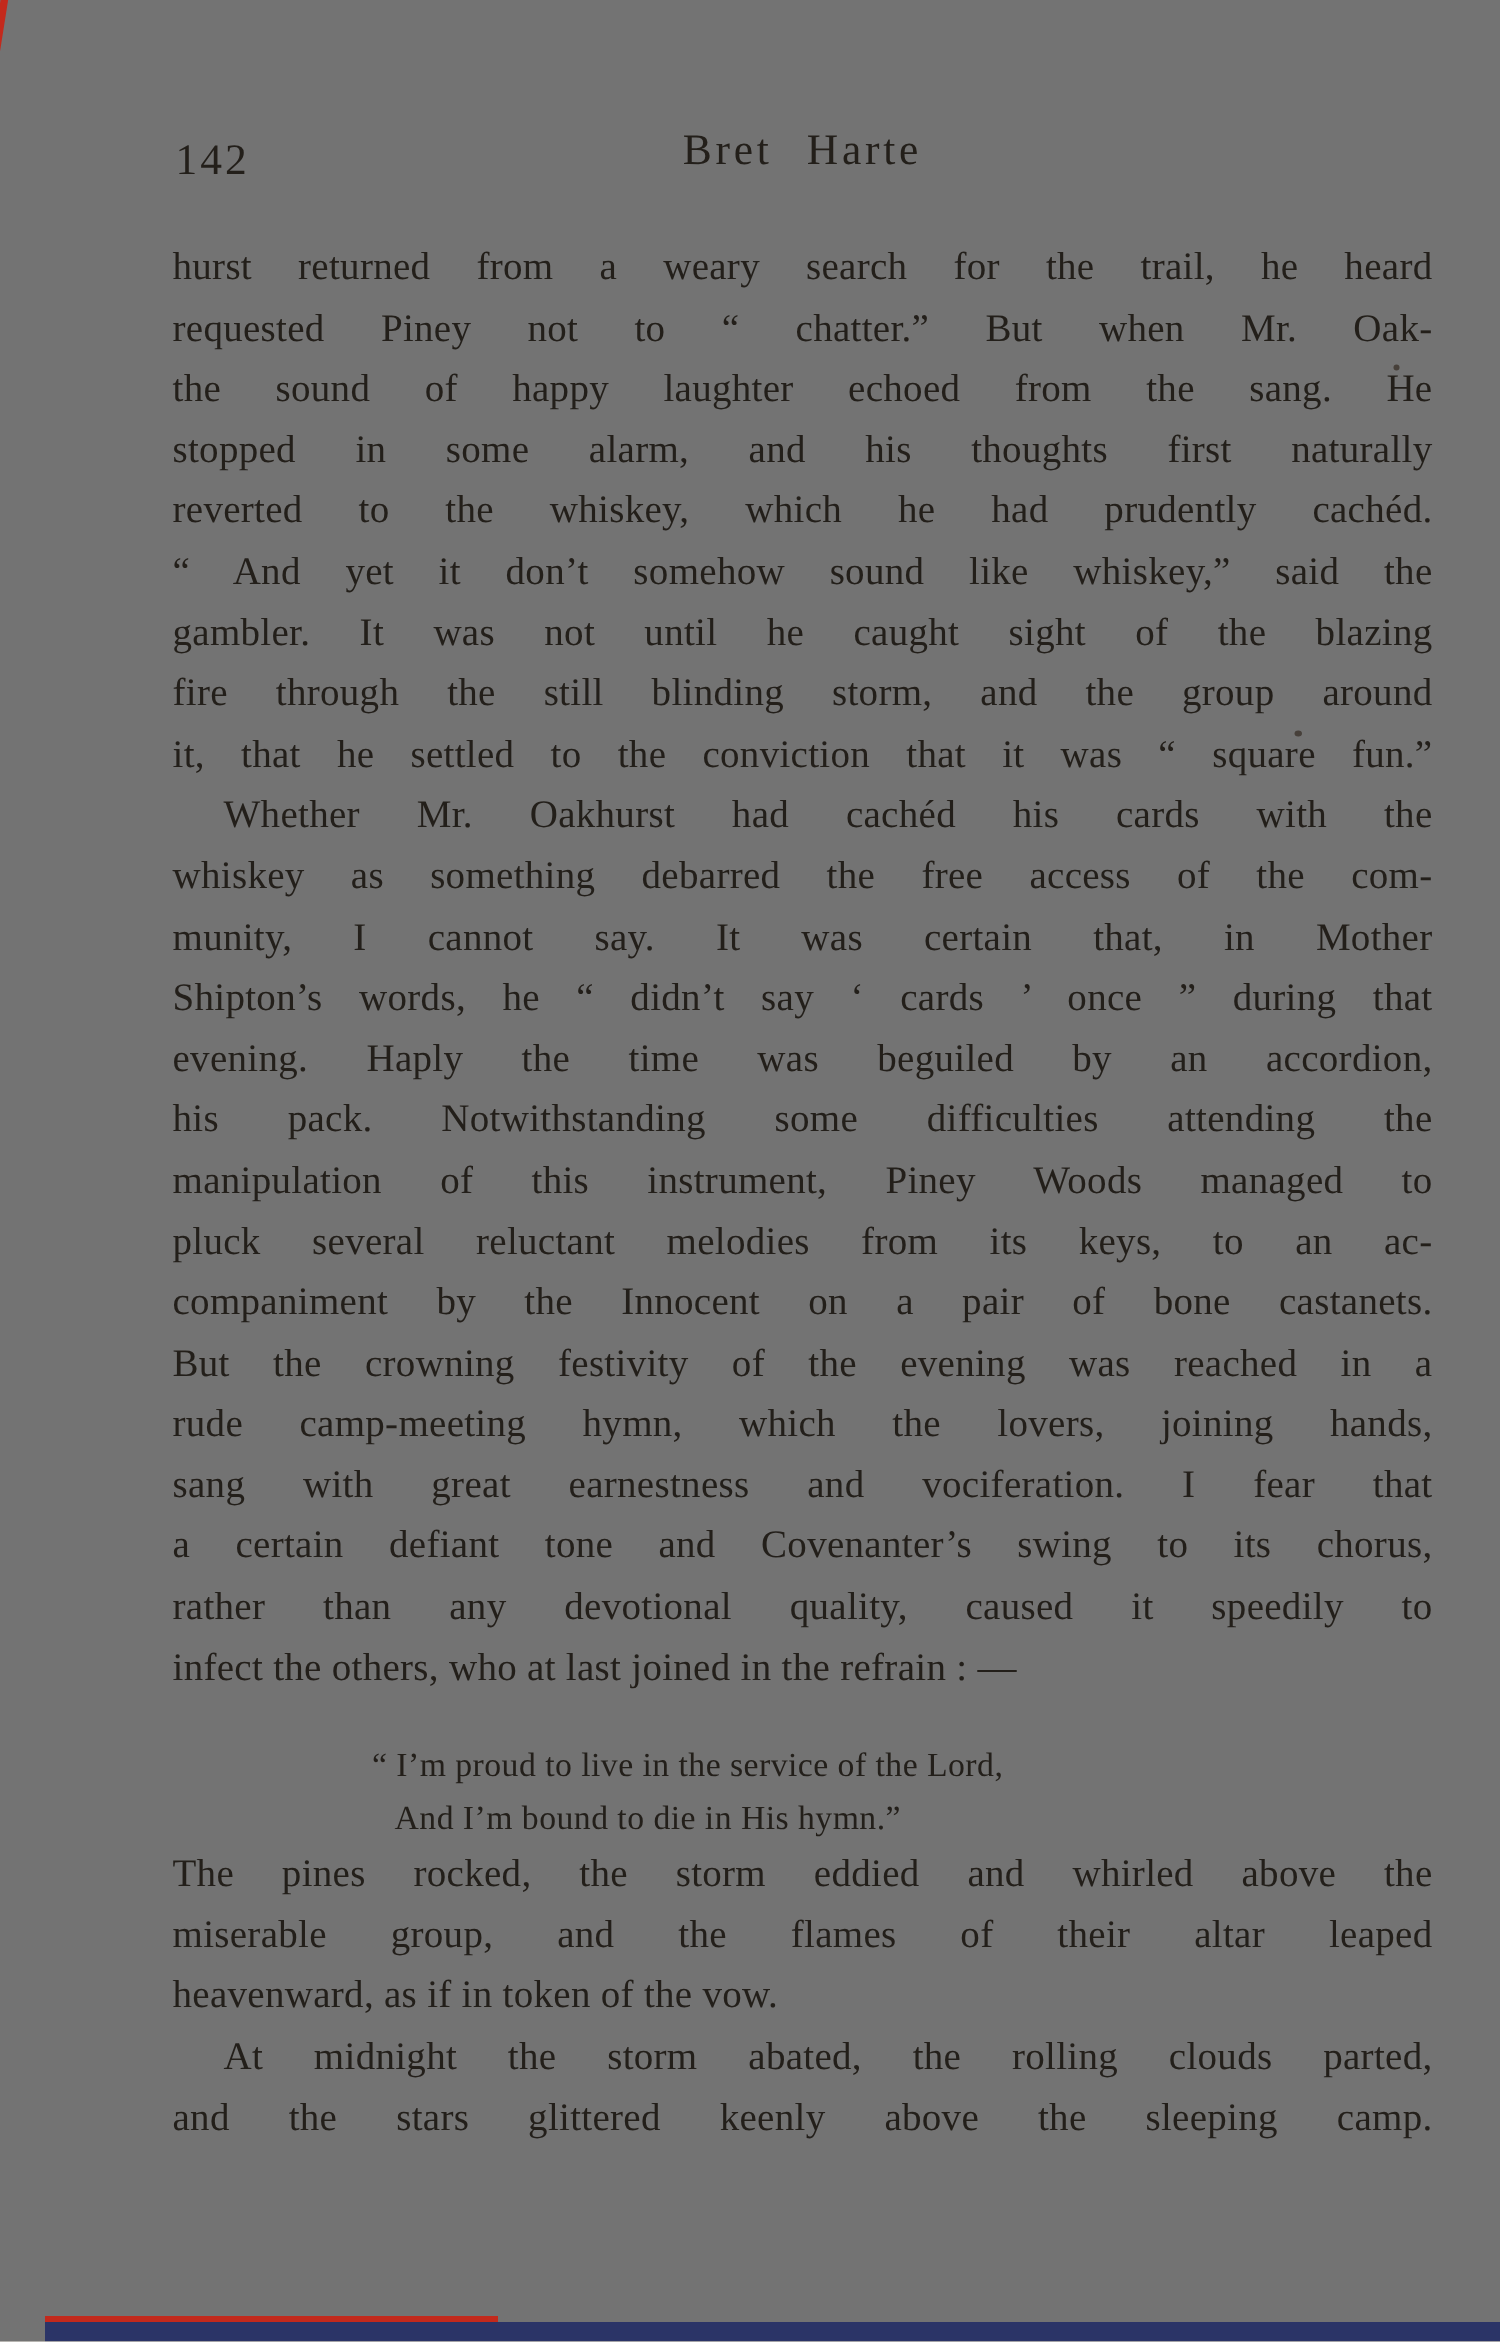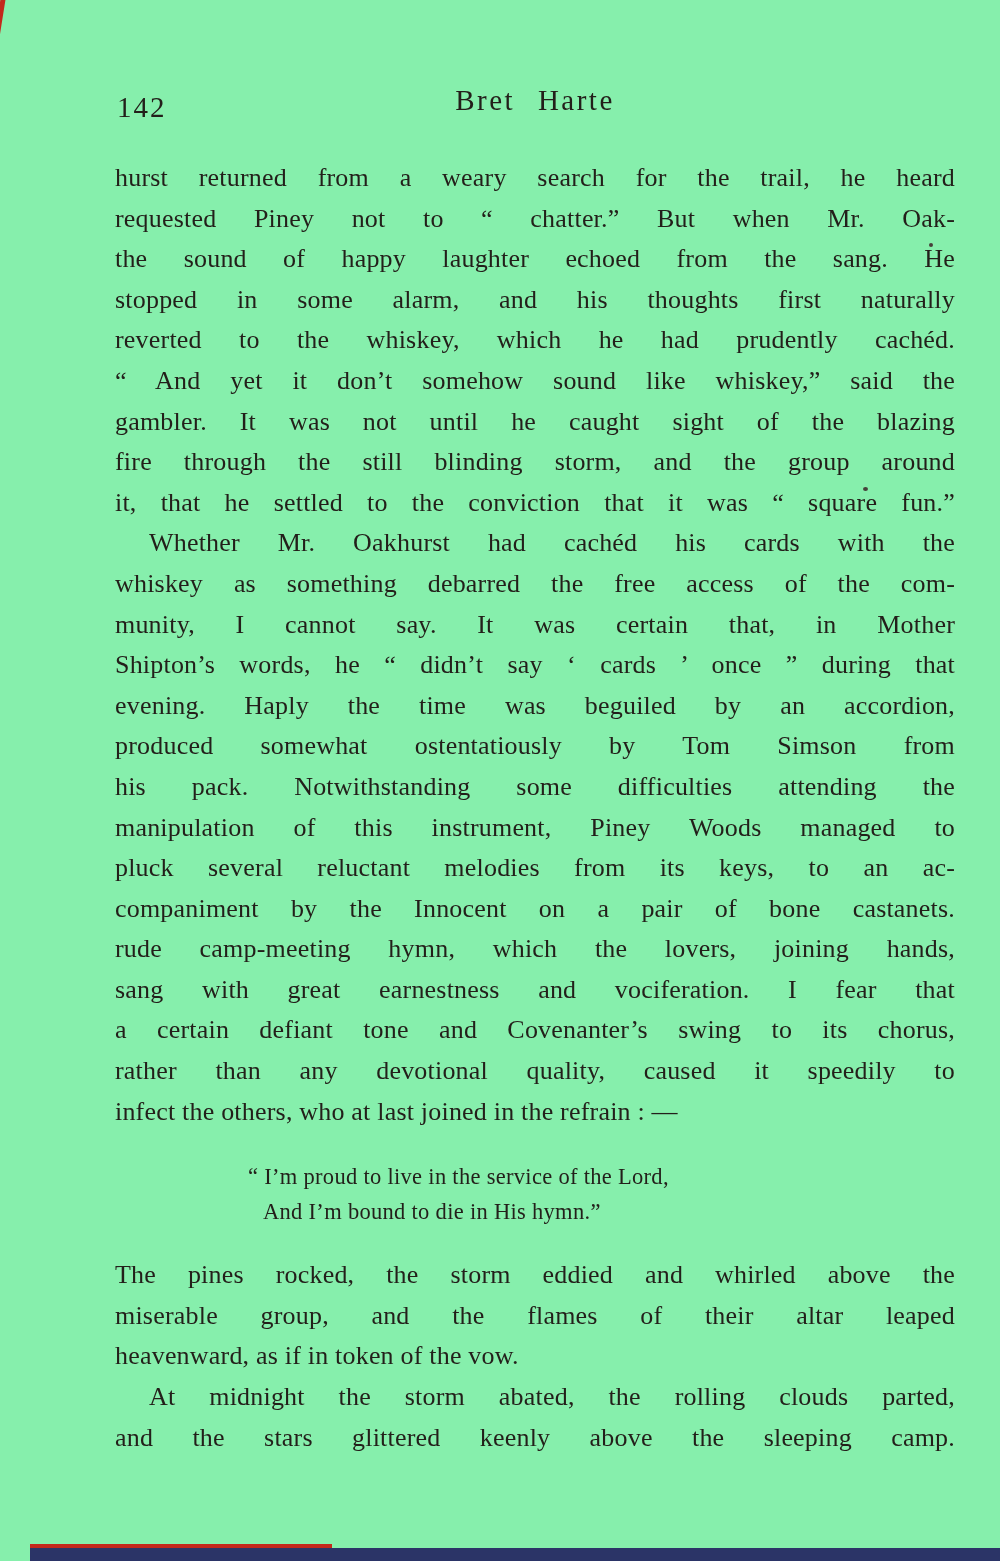--- a/index.html
+++ b/index.html
@@ -2,21 +2,21 @@
 <html><head>
 <meta charset="utf-8">
 <style>
   * { box-sizing: border-box; }
   html, body { margin: 0; padding: 0; background: #e9e7e0; }
 
   .page {
     position: relative;
     width: 1000px;
     height: 1561px;
-    background: #86efac;
+    background: #737373;
     font-family: "Liberation Serif", "DejaVu Serif", serif;
     color: #231f1a;
     overflow: hidden;
   }
 
   
   .page-header {
     position: absolute;
     top: 84px;
     left: 115px;
@@ -56,21 +56,20 @@
     letter-spacing: 0.2px;
   }
   .para.short-last .line:last-child {
     text-align-last: left;
   }
   .line.indent { text-indent: 34px; }
 
   
   .verse {
     margin-top: 27px;
-    margin-bottom: 26px;
     padding-left: 133px;
     font-size: 22.5px;
   }
   .verse .vline { line-height: 35px; letter-spacing: 0.3px; }
   .verse .vline.v2 { padding-left: 15px; }
 
   
   .red-mark {
     position: absolute;
     top: -4px; left: 1px;
@@ -125,25 +124,25 @@
       <div class="line">fire through the still blinding storm, and the group around</div>
       <div class="line">it, that he settled to the conviction that it was “ square fun.”</div>
     </div>
 
     <div class="para short-last">
       <div class="line indent">Whether Mr. Oakhurst had cachéd his cards with the</div>
       <div class="line">whiskey as something debarred the free access of the com-</div>
       <div class="line">munity, I cannot say.  It was certain that, in Mother</div>
       <div class="line">Shipton’s words, he “ didn’t say ‘ cards ’ once ” during that</div>
       <div class="line">evening.  Haply the time was beguiled by an accordion,</div>
-      <div class="line">produced somewhat ostentatiously by Tom Simson from</div>
       <div class="line">his pack.  Notwithstanding some difficulties attending the</div>
       <div class="line">manipulation of this instrument, Piney Woods managed to</div>
       <div class="line">pluck several reluctant melodies from its keys, to an ac-</div>
       <div class="line">companiment by the Innocent on a pair of bone castanets.</div>
+      <div class="line">But the crowning festivity of the evening was reached in a</div>
       <div class="line">rude camp-meeting hymn, which the lovers, joining hands,</div>
       <div class="line">sang with great earnestness and vociferation.  I fear that</div>
       <div class="line">a certain defiant tone and Covenanter’s swing to its chorus,</div>
       <div class="line">rather than any devotional quality, caused it speedily to</div>
       <div class="line">infect the others, who at last joined in the refrain : —</div>
     </div>
 
     <div class="verse">
       <div class="vline">“ I’m proud to live in the service of the Lord,</div>
       <div class="vline v2">And I’m bound to die in His hymn.”</div>

